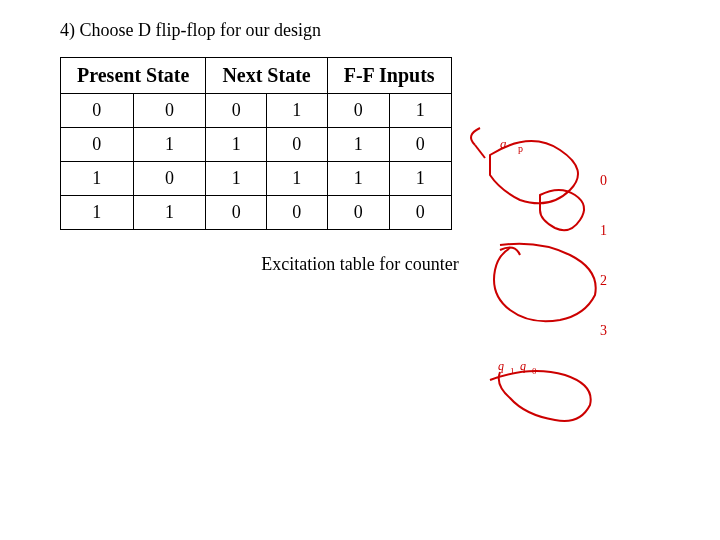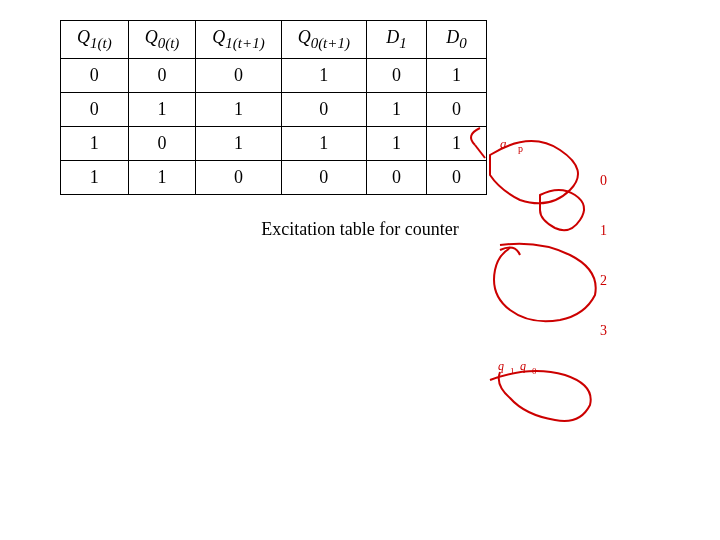--- a/index.html
+++ b/index.html
@@ -55,30 +55,28 @@
       left: 0;
       width: 720px;
       height: 540px;
       pointer-events: none;
     }
   </style>
 </head>
 <body>
 
 <div class="page">
+  <div class="title">4)   Choose D flip-flop for our design</div>
 
   <table>
     <thead>
       <tr>
-        <th class="sub-header">Q<sub>1(t)</sub></th>
-        <th class="sub-header">Q<sub>0(t)</sub></th>
-        <th class="sub-header">Q<sub>1(t+1)</sub></th>
-        <th class="sub-header">Q<sub>0(t+1)</sub></th>
-        <th class="sub-header">D<sub>1</sub></th>
-        <th class="sub-header">D<sub>0</sub></th>
+        <th class="group-header" colspan="2">Present State</th>
+        <th class="group-header" colspan="2">Next State</th>
+        <th class="group-header" colspan="2">F-F Inputs</th>
       </tr>
     </thead>
     <tbody id="table-body">
     <tr>
           <td>0</td>
           <td>0</td>
           <td>0</td>
           <td>1</td>
           <td>0</td>
           <td>1</td>

